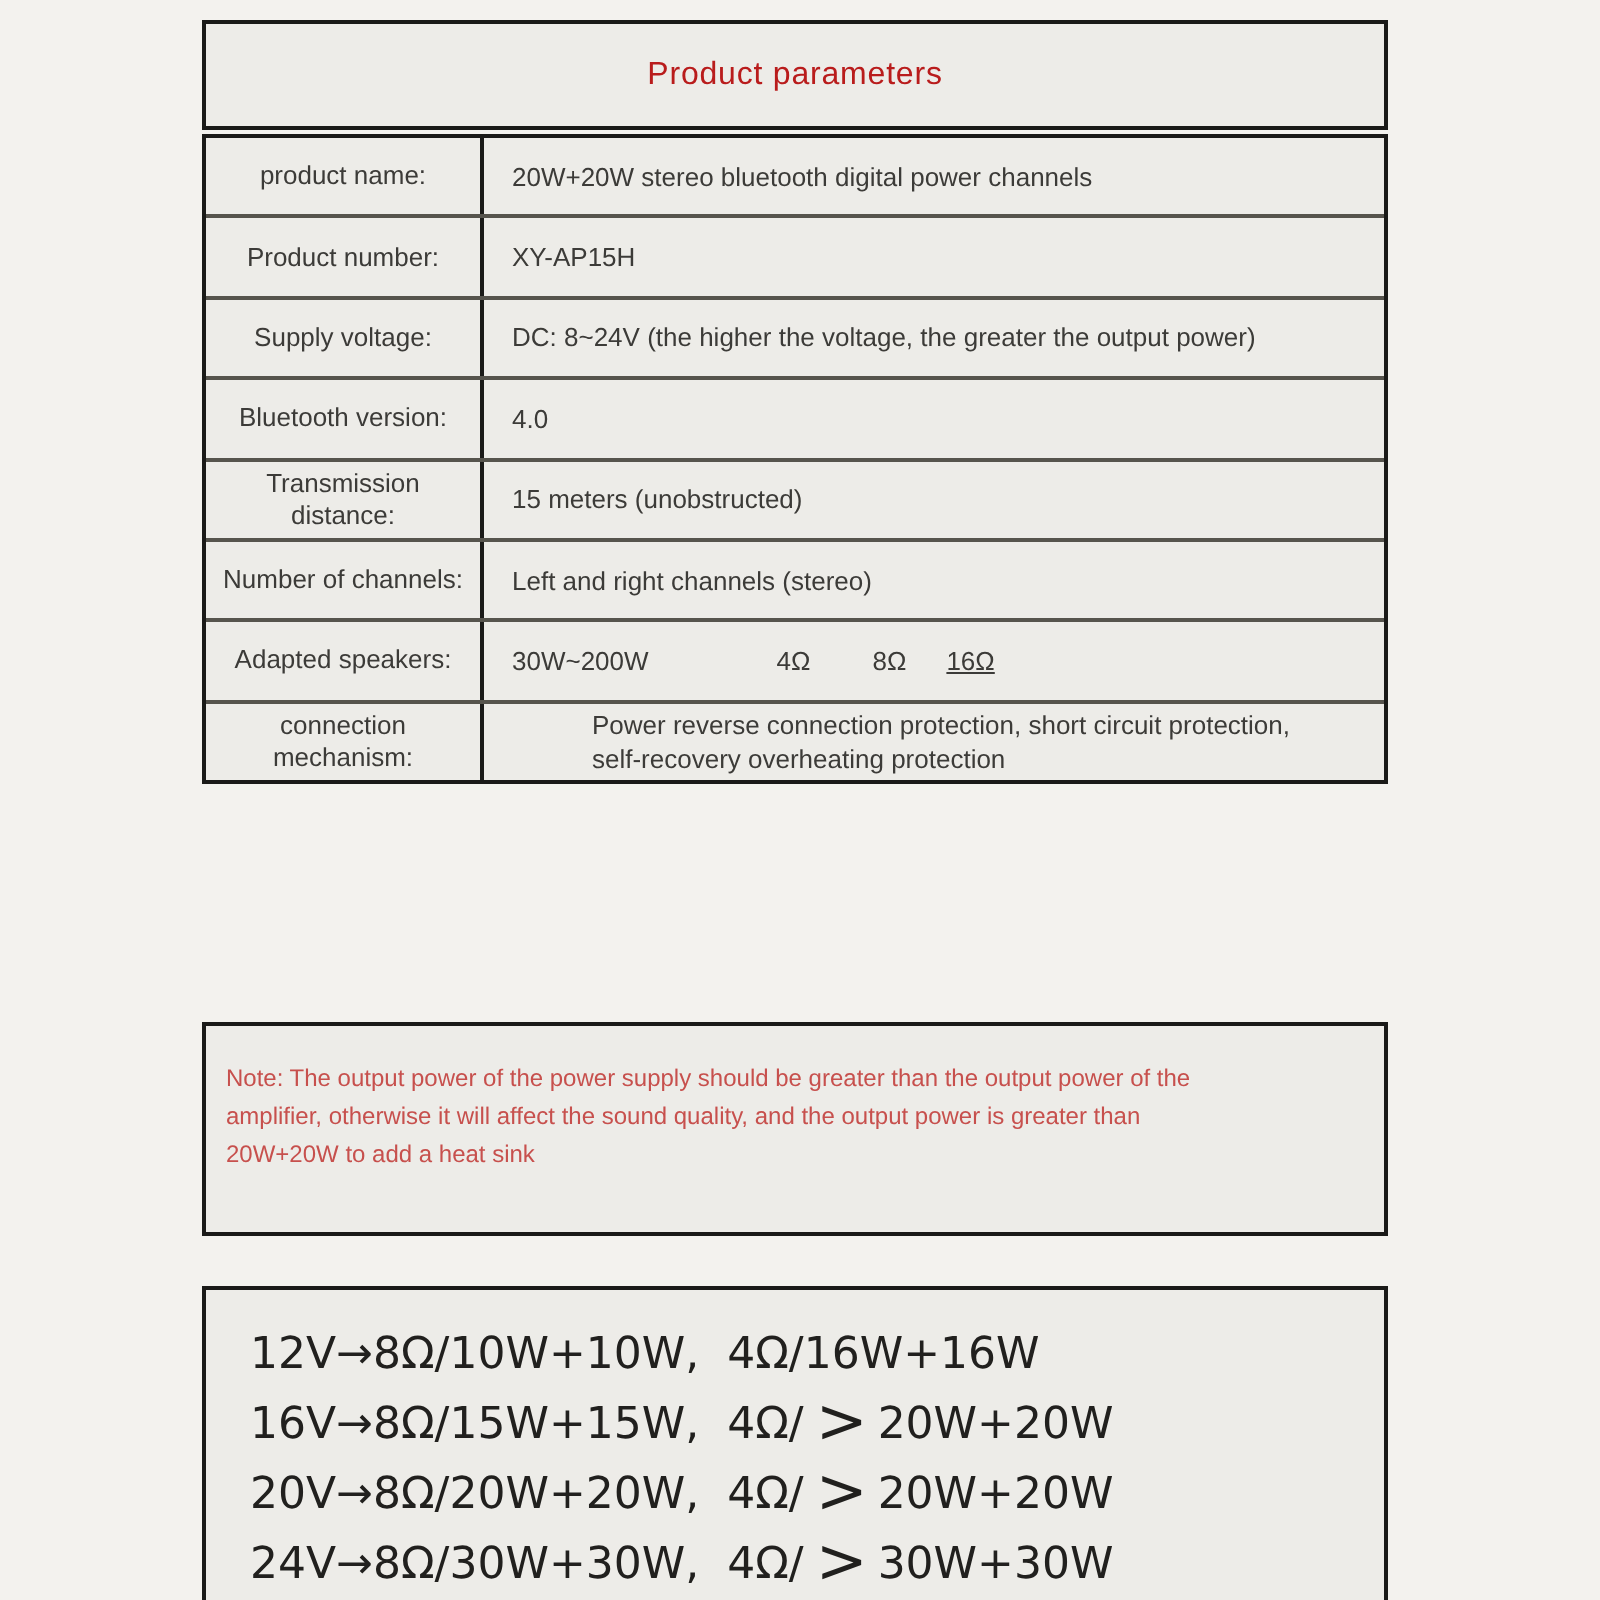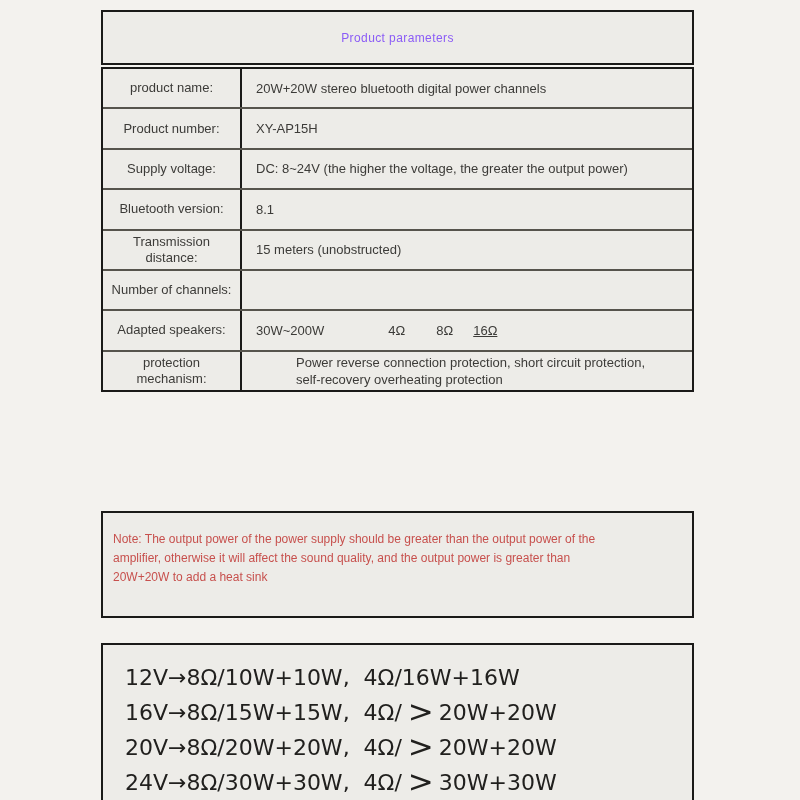--- a/index.html
+++ b/index.html
@@ -24,22 +24,22 @@
   }
   
   #title-panel {
     top: 10px;
     height: 55px;
     display: flex;
     align-items: center;
     justify-content: center;
   }
   .title-text {
-    font-size: 12px;
-    color: #8b5cf6;
+    font-size: 16px;
+    color: #b91c1c;
     letter-spacing: 0.4px;
   }
   
   #table-panel {
     top: 67px;
     height: 325px;
     display: flex;
     flex-direction: column;
   }
   .spec-row {
@@ -139,48 +139,51 @@
   <div class="spec-row">
     <div class="label-cell">Supply voltage:</div>
     <div class="value-cell">
       <span>DC: 8~24V (the higher the voltage, the greater the output power)</span>
     </div>
   </div>
 
   <div class="spec-row">
     <div class="label-cell">Bluetooth version:</div>
     <div class="value-cell">
-      <span>8.1</span>
+      <span>4.0</span>
     </div>
   </div>
 
   <div class="spec-row">
     <div class="label-cell">Transmission distance:</div>
     <div class="value-cell">
       <span>15 meters (unobstructed)</span>
     </div>
   </div>
 
   <div class="spec-row">
     <div class="label-cell">Number of channels:</div>
+    <div class="value-cell">
+      <span>Left and right channels (stereo)</span>
+    </div>
   </div>
 
   <div class="spec-row">
     <div class="label-cell">Adapted speakers:</div>
     <div class="value-cell">
       <span>30W~200W</span>
       <span class="imp-option imp-0">4Ω</span>
       <span class="imp-option imp-1">8Ω</span>
       <span class="imp-option imp-2">16Ω</span>
     </div>
   </div>
 
   <div class="spec-row">
     <div class="label-cell">
-      <div>protection</div>
+      <div>connection</div>
       <div>mechanism:</div>
     </div>
     <div class="value-cell multiline">
       <div>Power reverse connection protection, short circuit protection,</div>
       <div>self-recovery overheating protection</div>
     </div>
   </div>
 
 </div>
 

